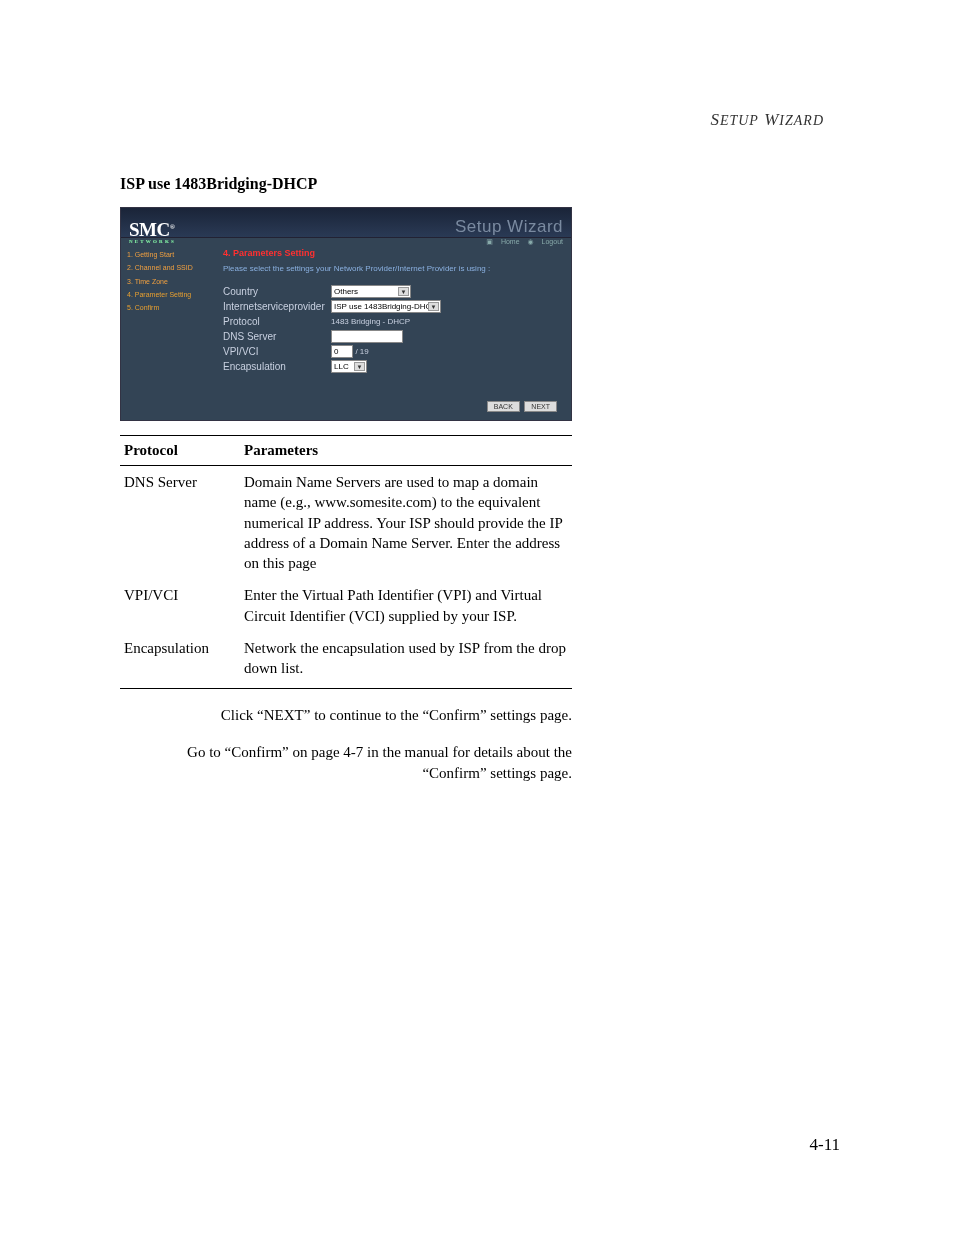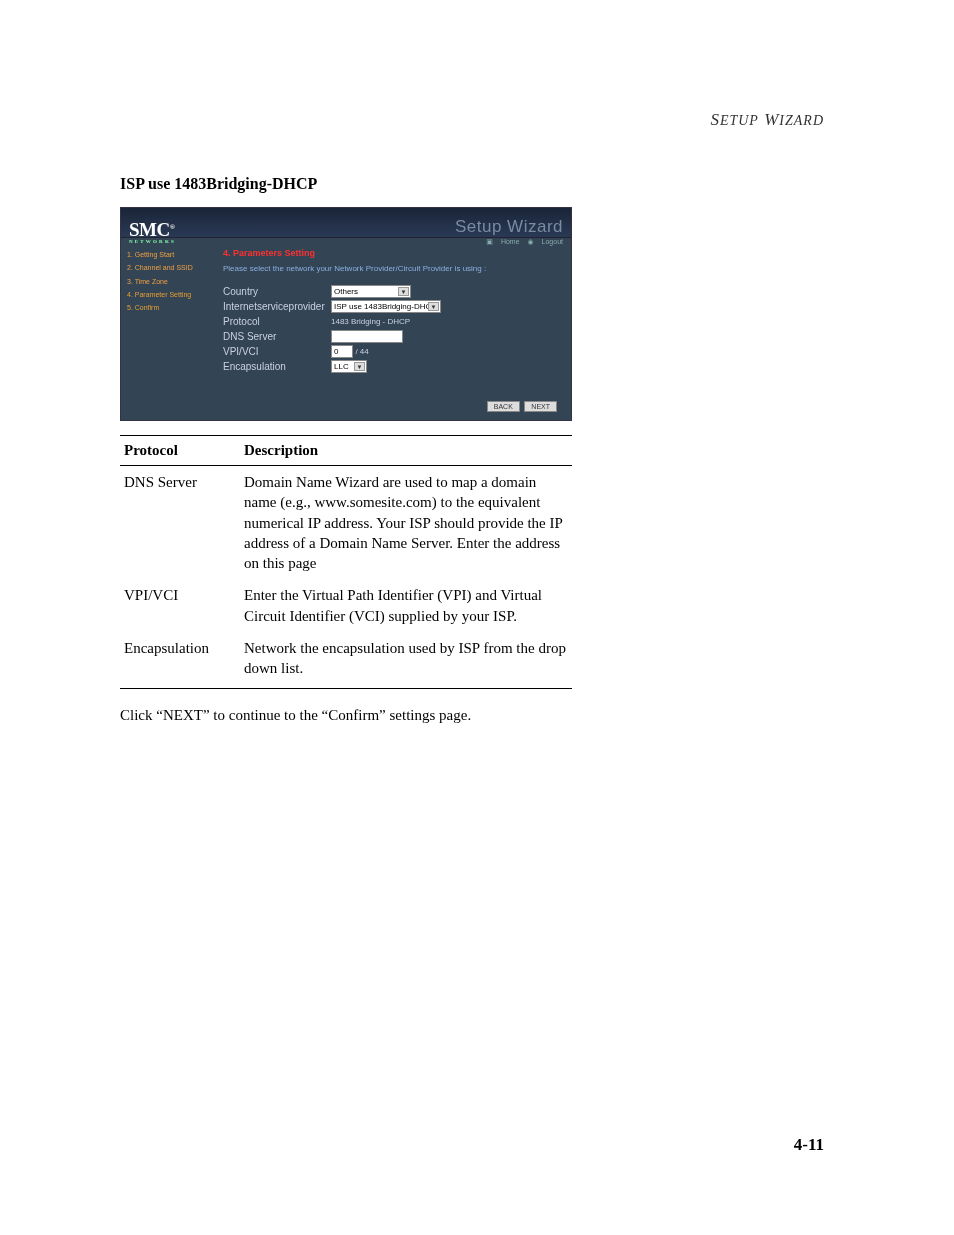--- a/index.html
+++ b/index.html
@@ -189,27 +189,27 @@
     .param-table tr:last-child td {
       border-bottom: 1.5px solid #000;
       padding-bottom: 10px;
     }
     .param-table .col-param { width: 120px; }
     .body-text {
       font-size: 15px;
       margin-top: 16px;
       line-height: 1.4;
       width: 452px;
+      text-align: right;
     }
     .page-number {
       position: absolute;
       bottom: 80px;
-      right: 130px;
+      right: 114px;
       font-size: 17px;
-      font-weight: bold;
     }
   </style>
 </head>
 <body>
 
 <div class="page">
   <div class="running-header">
     <span style="font-style:italic;">S</span><span style="font-size:14px">ETUP</span> <span style="font-style:italic;">W</span><span style="font-size:14px">IZARD</span>
   </div>
 
@@ -234,21 +234,21 @@
     <div class="sc-body">
       <div class="sc-sidebar">
         <span class="nav-item done">1. Getting Start</span>
         <span class="nav-item done">2. Channel and SSID</span>
         <span class="nav-item done">3. Time Zone</span>
         <span class="nav-item">4. Parameter Setting</span>
         <span class="nav-item">5. Confirm</span>
       </div>
       <div class="sc-main">
         <div class="sc-main-title">4. Parameters Setting</div>
-        <div class="sc-instruction">Please select the network your Network Provider/Circuit Provider is using :</div>
+        <div class="sc-instruction">Please select the settings your Network Provider/Internet Provider is using :</div>
 
         <div class="sc-form-row">
           <div class="sc-form-label">Country</div>
           <div class="sc-select" style="width:80px">
             <span>Others</span>
             <span class="sc-select-arrow">▼</span>
           </div>
         </div>
         <div class="sc-form-row">
           <div class="sc-form-label">Internetserviceprovider</div>
@@ -262,21 +262,21 @@
           <div class="sc-form-value">1483 Bridging - DHCP</div>
         </div>
         <div class="sc-form-row">
           <div class="sc-form-label">DNS Server</div>
           <div class="sc-input" style="width:72px"></div>
         </div>
         <div class="sc-form-row">
           <div class="sc-form-label">VPI/VCI</div>
           <div>
             <span class="sc-input" style="width:22px">0</span>
-            <span class="sc-form-value">/</span><span class="sc-input" style="width:22px;border:none;background:transparent;color:#c8d0e0">44</span>
+            <span class="sc-form-value">/</span><span class="sc-input" style="width:22px;border:none;background:transparent;color:#c8d0e0">19</span>
           </div>
         </div>
         <div class="sc-form-row">
           <div class="sc-form-label">Encapsulation</div>
           <div class="sc-select" style="width:36px">
             <span>LLC</span>
             <span class="sc-select-arrow">▼</span>
           </div>
         </div>
 
@@ -285,35 +285,36 @@
           <span class="sc-btn">NEXT</span>
         </div>
       </div>
     </div>
   </div>
 
   <table class="param-table">
     <thead>
       <tr>
         <th class="col-param">Protocol</th>
-        <th>Description</th>
+        <th>Parameters</th>
       </tr>
     </thead>
     <tbody>
       <tr>
         <td>DNS Server</td>
-        <td>Domain Name Wizard are used to map a domain name (e.g., www.somesite.com) to the equivalent numerical IP address. Your ISP should provide the IP address of a Domain Name Server. Enter the address on this page</td>
+        <td>Domain Name Servers are used to map a domain name (e.g., www.somesite.com) to the equivalent numerical IP address. Your ISP should provide the IP address of a Domain Name Server. Enter the address on this page</td>
       </tr>
       <tr>
         <td>VPI/VCI</td>
         <td>Enter the Virtual Path Identifier (VPI) and Virtual Circuit Identifier (VCI) supplied by your ISP.</td>
       </tr>
       <tr>
         <td>Encapsulation</td>
         <td>Network the encapsulation used by ISP from the drop down list.</td>
       </tr>
     </tbody>
   </table>
 
   <div class="body-text">Click “NEXT” to continue to the “Confirm” settings page.</div>
+  <div class="body-text">Go to “Confirm” on page 4-7 in the manual for details about the “Confirm” settings page.</div>
 
   <div class="page-number">4-11</div>
 </div>
 
 </body></html>

